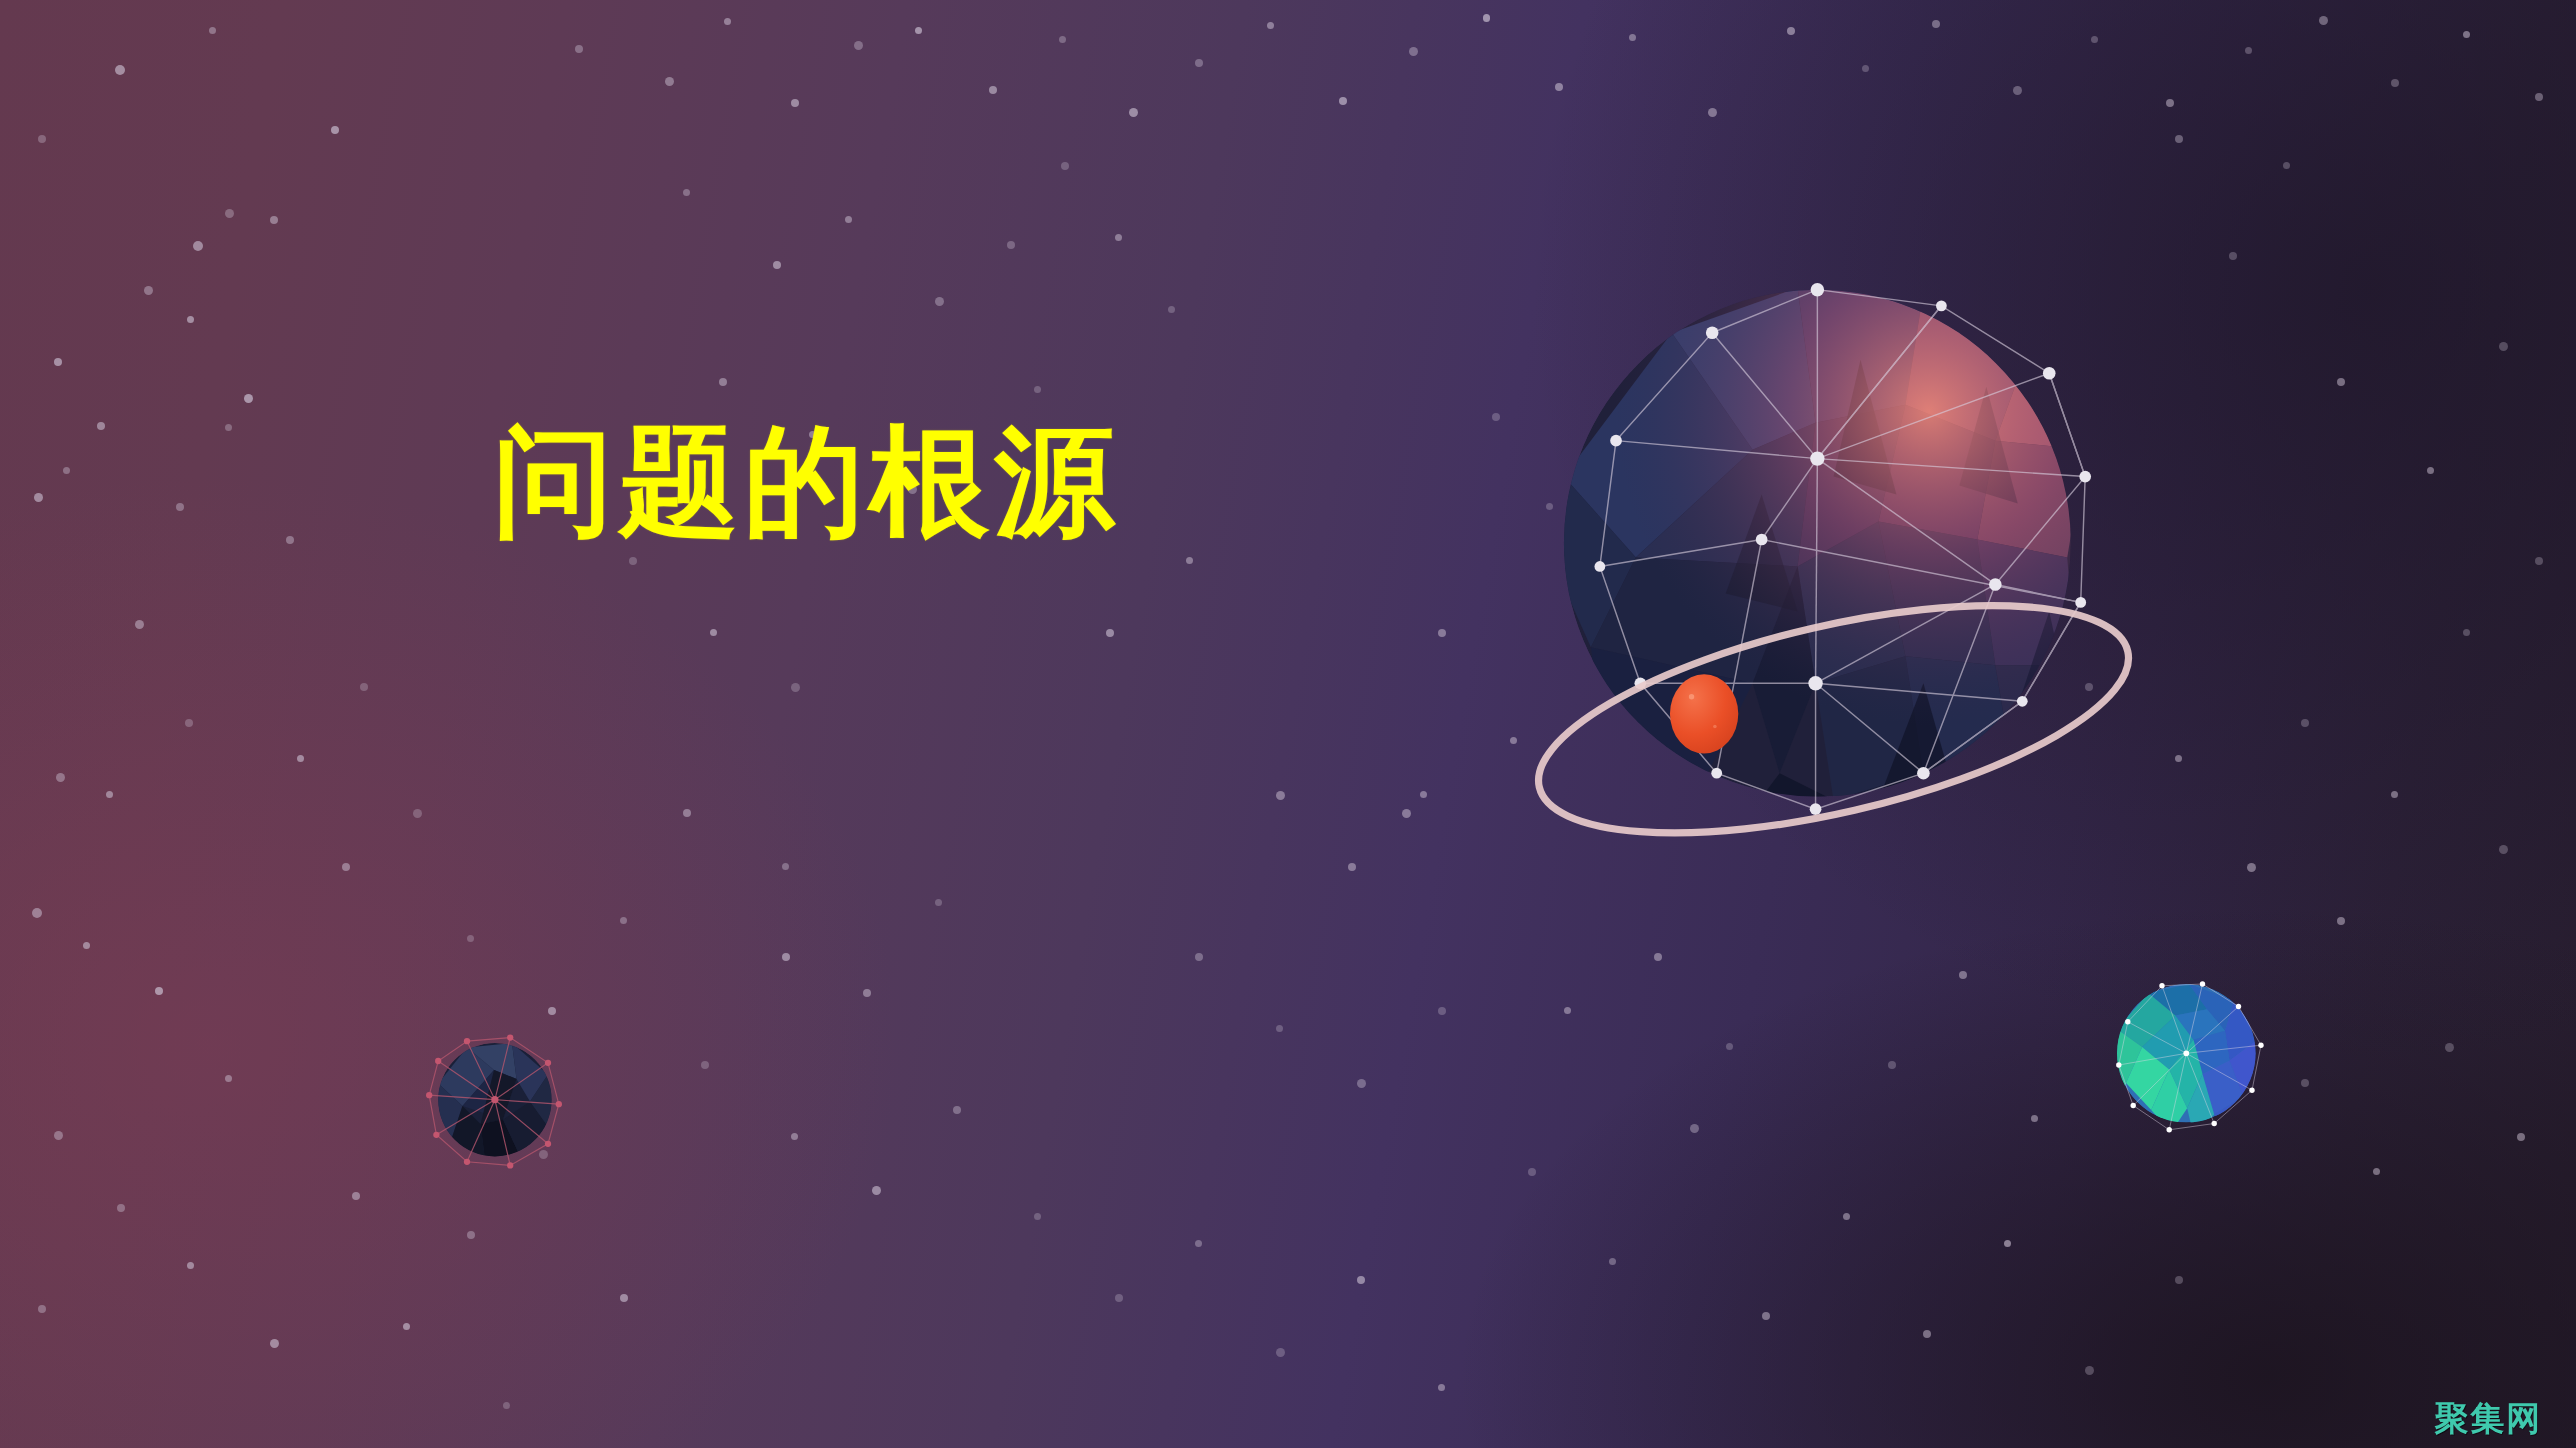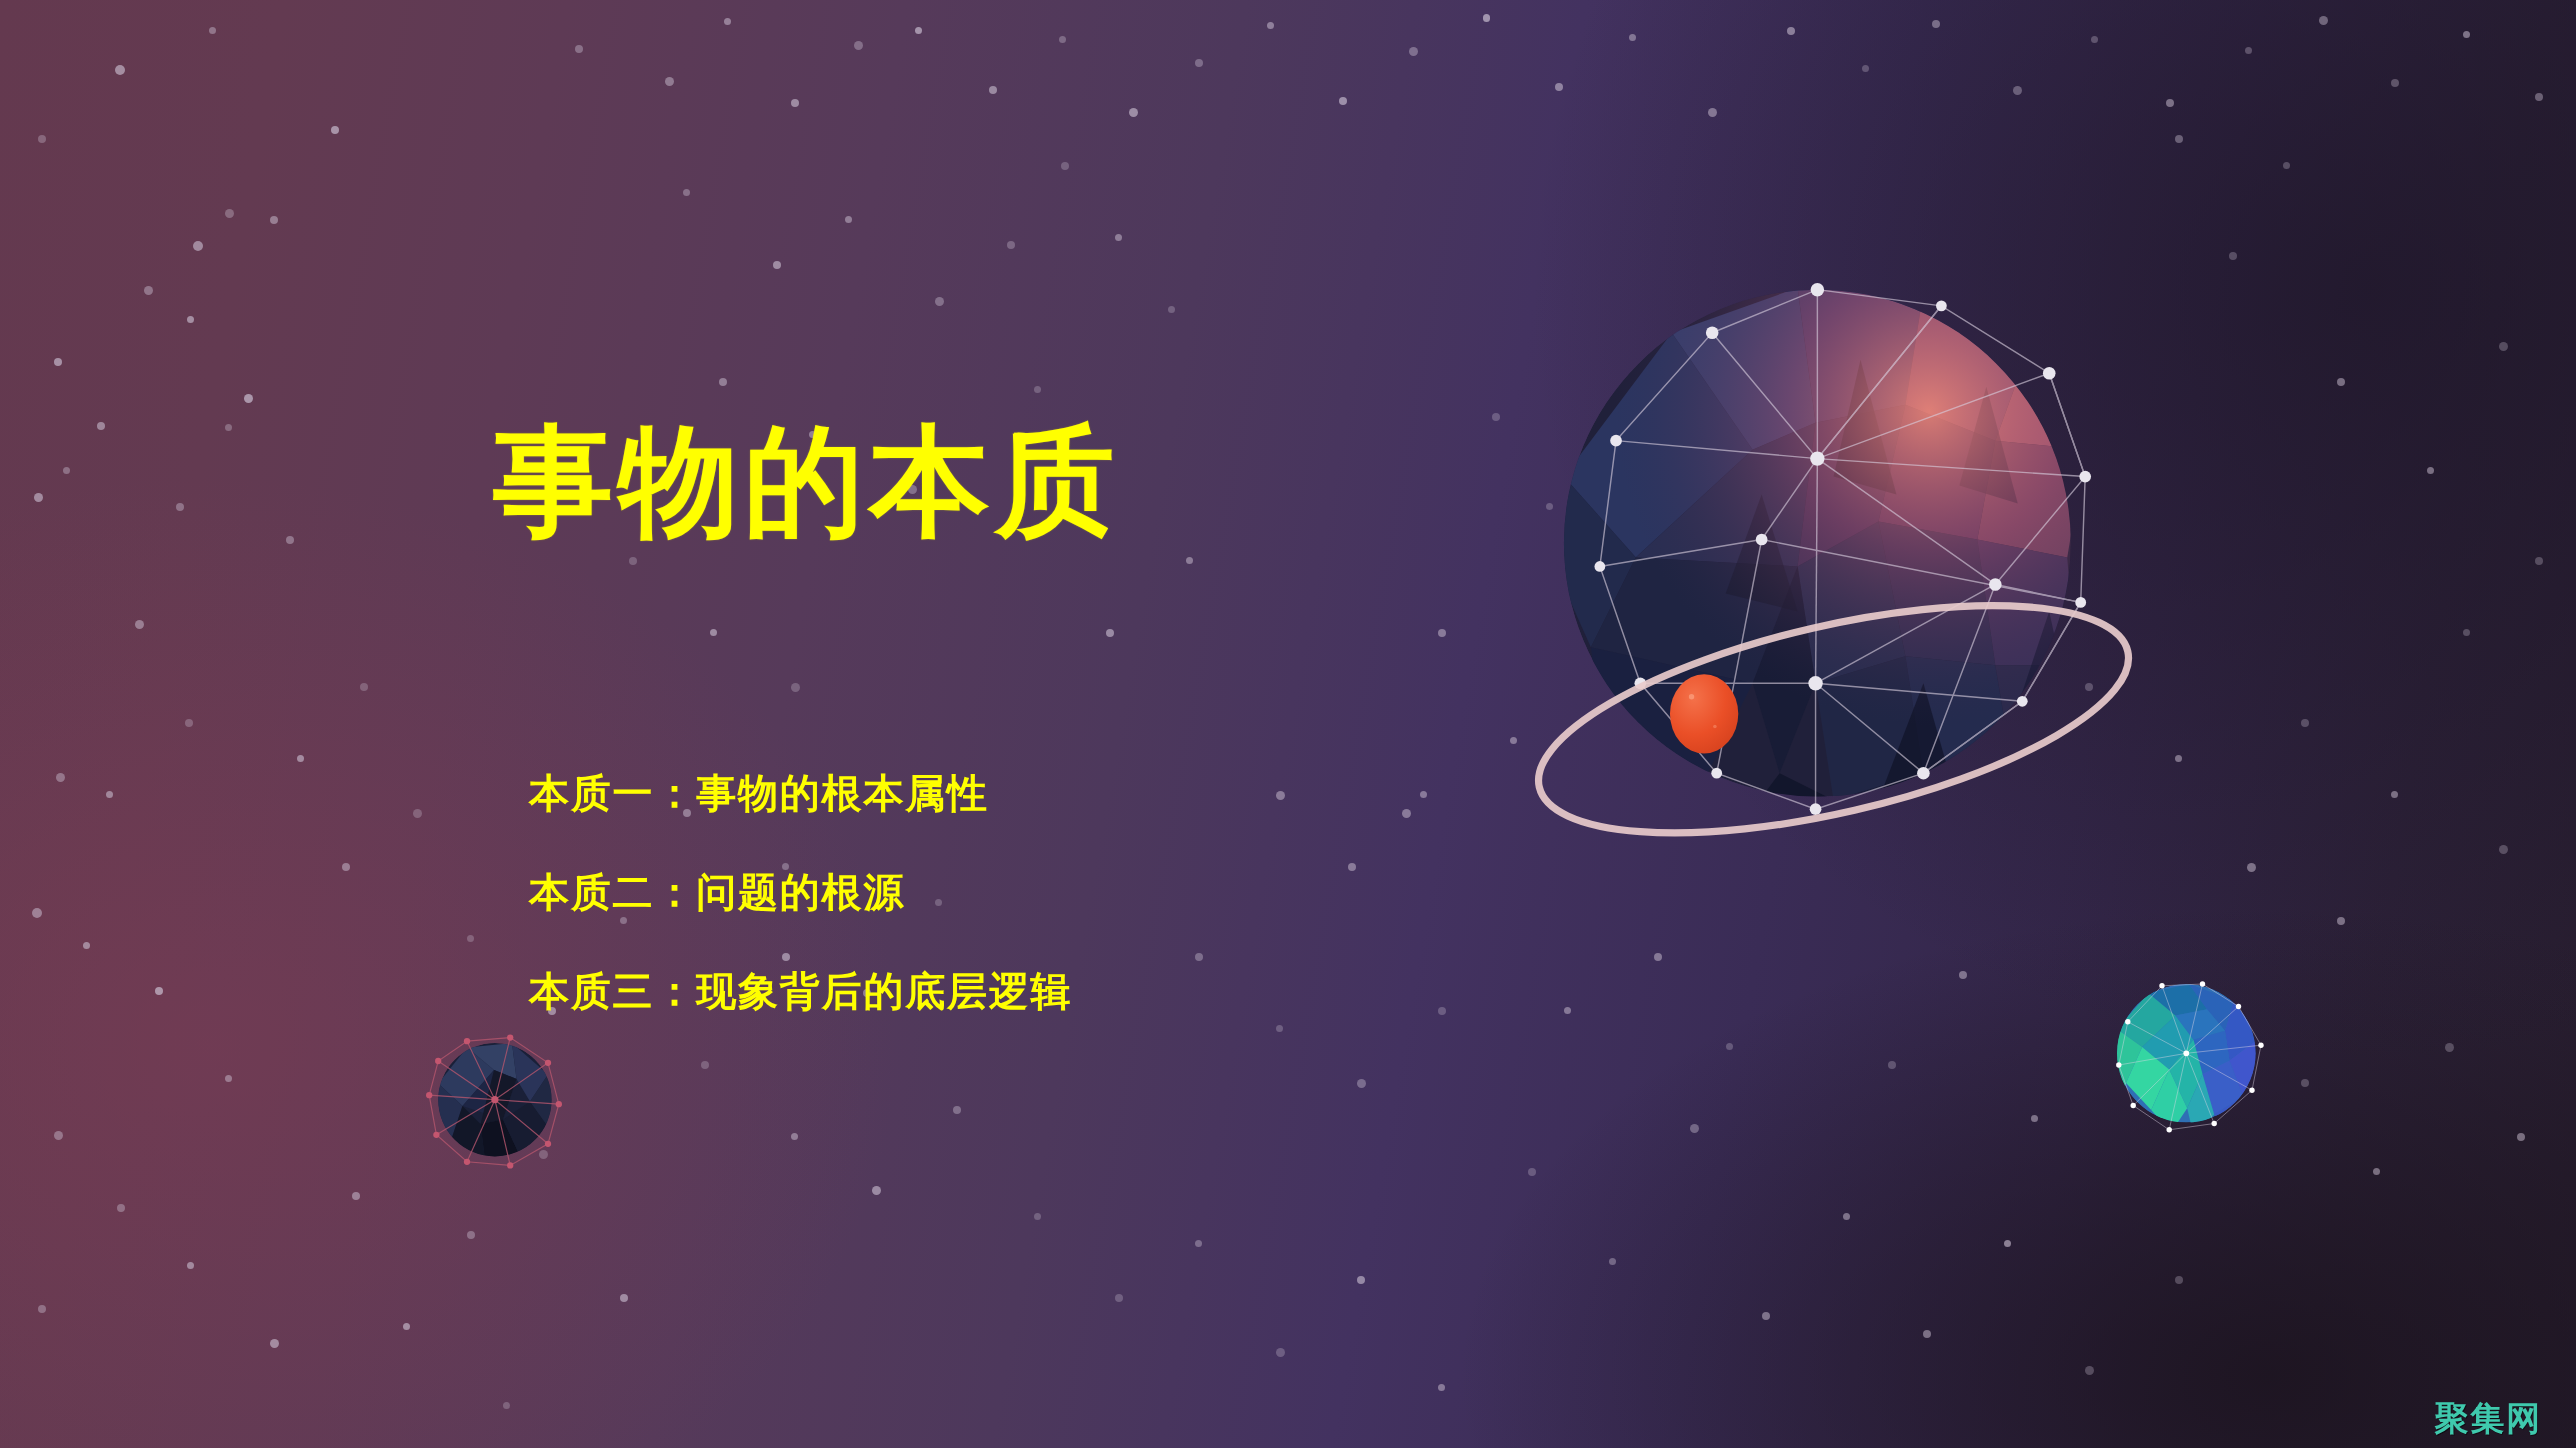--- a/index.html
+++ b/index.html
@@ -477,25 +477,20 @@
         <circle cx="118" cy="165" r="3"></circle>
         <circle cx="68" cy="172" r="3"></circle>
         <circle cx="28" cy="145" r="3"></circle>
         <circle cx="12" cy="100" r="3"></circle>
         <circle cx="22" cy="52" r="3"></circle>
         <circle cx="87" cy="87" r="3.2"></circle>
       </g>
     </svg>
   </div>
 
-  <div class="main-title">事物的本质</div>
-
-
-  <div class="bullet-list">
-    <div class="bullet-line">本质一：事物的根本属性</div>
-    <div class="bullet-line">本质二：问题的根源</div>
-    <div class="bullet-line">本质三：现象背后的底层逻辑</div>
-  </div>
+  <div class="main-title">问题的根源</div>
+
+
 
   <div class="watermark">聚集网</div>
 
 </div>
 
 
 </body></html>

